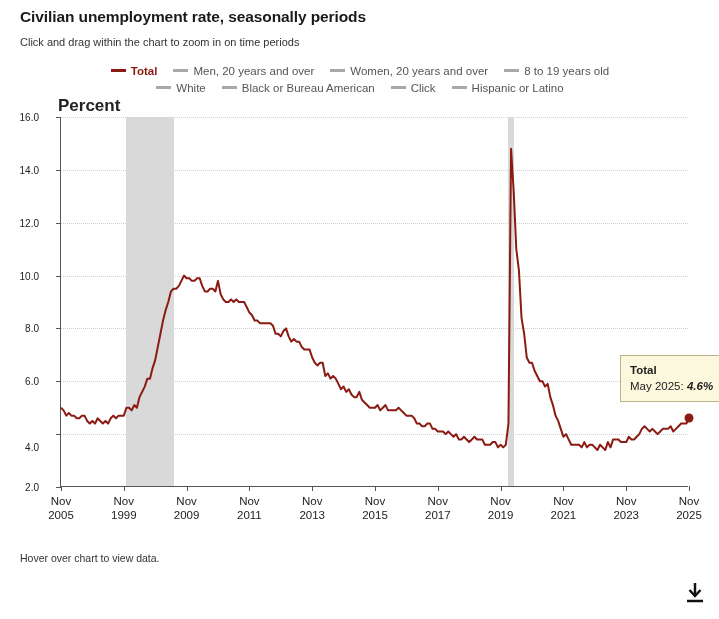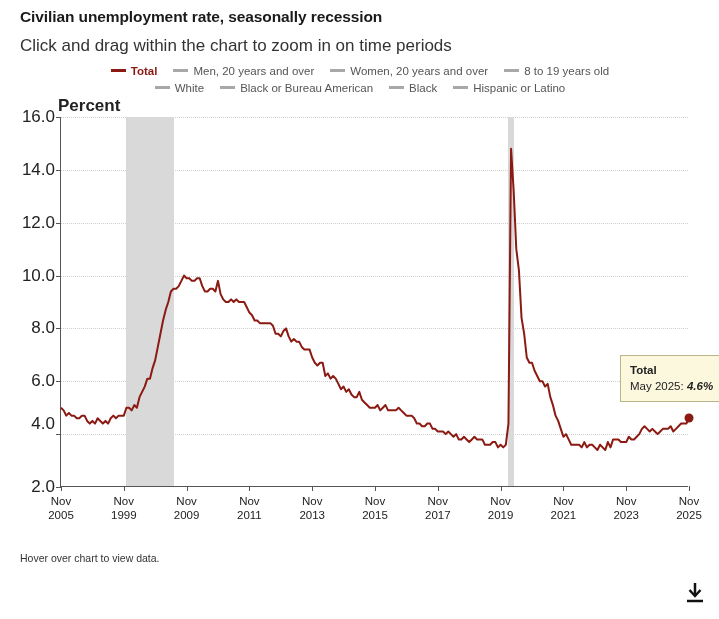--- a/index.html
+++ b/index.html
@@ -25,21 +25,21 @@
     top: 8px;
     font-size: 15.5px;
     font-weight: bold;
     color: #1a1a1a;
     letter-spacing: -0.1px;
   }
   .subtitle {
     position: absolute;
     left: 20px;
     top: 36px;
-    font-size: 17px;
+    font-size: 11px;
     color: #333333;
   }
   
   .legend {
     position: absolute;
     left: 20px;
     top: 62px;
     width: 680px;
   }
   .legend-row {
@@ -103,22 +103,22 @@
   }
   .recession {
     position: absolute;
     top: 0;
     bottom: 0;
     background: #d9d9d9;
   }
   .ytick {
     position: absolute;
     right: 100%;
-    margin-right: 6px;
-    font-size: 17px;
+    margin-right: 22px;
+    font-size: 10px;
     color: #222;
     transform: translateY(-50%);
     white-space: nowrap;
   }
   .ytick-mark {
     position: absolute;
     right: 100%;
     width: 5px;
     border-top: 1px solid #555;
     height: 0;
@@ -195,21 +195,21 @@
     width: 22px;
     height: 24px;
     cursor: pointer;
   }
 </style>
 </head>
 <body>
 
 <div class="page">
 
-  <div class="title">Civilian unemployment rate, seasonally recession</div>
+  <div class="title">Civilian unemployment rate, seasonally periods</div>
   <div class="subtitle">Click and drag within the chart to zoom in on time periods</div>
 
   <div class="legend">
     <div class="legend-row">
       <div class="legend-item active">
         <span class="legend-swatch" style="background:#8b1a12"></span>
         <span class="legend-label">Total</span>
       </div>
       <div class="legend-item">
         <span class="legend-swatch" style="background:#a8a8a8"></span>
@@ -228,21 +228,21 @@
       <div class="legend-item">
         <span class="legend-swatch" style="background:#a8a8a8"></span>
         <span class="legend-label">White</span>
       </div>
       <div class="legend-item">
         <span class="legend-swatch" style="background:#a8a8a8"></span>
         <span class="legend-label">Black or Bureau American</span>
       </div>
       <div class="legend-item">
         <span class="legend-swatch" style="background:#a8a8a8"></span>
-        <span class="legend-label">Black</span>
+        <span class="legend-label">Click</span>
       </div>
       <div class="legend-item">
         <span class="legend-swatch" style="background:#a8a8a8"></span>
         <span class="legend-label">Hispanic or Latino</span>
       </div>
     </div>
   </div>
 
   <div class="chart-wrap">
     <div class="y-axis-title">Percent</div>
@@ -256,21 +256,21 @@
         <div class="gridline" style="top: 264.286px;"></div>
         <div class="gridline" style="top: 317.143px;"></div>
         <div class="recession" style="left: 447.45px; width: 5.23333px;"></div>
         <div class="recession" style="left: 65.4167px; width: 47.1px;"></div>
 
       <svg class="series-svg" id="series-svg" width="628" height="370" viewBox="0 0 628 370">
           <path d="M0.00 290.71 L2.62 293.36 L5.23 298.64 L7.85 296.00 L10.47 298.64 L13.08 298.64 L15.70 301.29 L18.32 301.29 L20.93 298.64 L23.55 298.64 L26.17 303.93 L28.78 306.57 L31.40 303.93 L34.02 306.57 L36.63 301.29 L39.25 303.93 L41.87 306.57 L44.48 303.93 L47.10 306.57 L49.72 301.29 L52.33 298.64 L54.95 301.29 L57.57 298.64 L60.18 298.64 L62.80 298.64 L65.42 290.71 L68.03 290.71 L70.65 293.36 L73.27 288.07 L75.88 290.71 L78.50 280.14 L81.12 274.86 L83.73 269.57 L86.35 261.64 L88.97 261.64 L91.58 251.07 L94.20 243.14 L96.82 229.93 L99.43 216.71 L102.05 203.50 L104.67 192.93 L107.28 185.00 L109.90 174.43 L112.52 171.79 L115.13 171.79 L117.75 169.14 L120.37 163.86 L122.98 158.57 L125.60 161.21 L128.22 161.21 L130.83 163.86 L133.45 163.86 L136.07 161.21 L138.68 161.21 L141.30 169.14 L143.92 174.43 L146.53 174.43 L149.15 171.79 L151.77 171.79 L154.38 174.43 L157.00 163.86 L159.62 177.07 L162.23 182.36 L164.85 185.00 L167.47 185.00 L170.08 182.36 L172.70 185.00 L175.32 182.36 L177.93 185.00 L180.55 185.00 L183.17 185.00 L185.78 190.29 L188.40 195.57 L191.02 198.21 L193.63 203.50 L196.25 203.50 L198.87 206.14 L201.48 206.14 L204.10 206.14 L206.72 206.14 L209.33 206.14 L211.95 208.79 L214.57 216.71 L217.18 216.71 L219.80 219.36 L222.42 214.07 L225.03 211.43 L227.65 219.36 L230.27 224.64 L232.88 222.00 L235.50 224.64 L238.12 224.64 L240.73 229.93 L243.35 232.57 L245.97 232.57 L248.58 232.57 L251.20 240.50 L253.82 245.79 L256.43 248.43 L259.05 245.79 L261.67 245.79 L264.28 259.00 L266.90 256.36 L269.52 261.64 L272.13 259.00 L274.75 261.64 L277.37 266.93 L279.98 272.21 L282.60 269.57 L285.22 274.86 L287.83 272.21 L290.45 277.50 L293.07 280.14 L295.68 280.14 L298.30 274.86 L300.92 282.79 L303.53 285.43 L306.15 288.07 L308.77 290.71 L311.38 290.71 L314.00 290.71 L316.62 288.07 L319.23 293.36 L321.85 290.71 L324.47 288.07 L327.08 293.36 L329.70 293.36 L332.32 293.36 L334.93 293.36 L337.55 290.71 L340.17 293.36 L342.78 296.00 L345.40 298.64 L348.02 298.64 L350.63 298.64 L353.25 301.29 L355.87 306.57 L358.48 306.57 L361.10 309.21 L363.72 309.21 L366.33 306.57 L368.95 306.57 L371.57 311.86 L374.18 311.86 L376.80 314.50 L379.42 314.50 L382.03 314.50 L384.65 317.14 L387.27 314.50 L389.88 317.14 L392.50 319.79 L395.12 317.14 L397.73 322.43 L400.35 322.43 L402.97 319.79 L405.58 322.43 L408.20 325.07 L410.82 322.43 L413.43 319.79 L416.05 322.43 L418.67 322.43 L421.28 322.43 L423.90 327.71 L426.52 327.71 L429.13 327.71 L431.75 325.07 L434.37 325.07 L436.98 330.36 L439.60 327.71 L442.22 330.36 L444.83 327.71 L447.45 306.57 L450.07 31.71 L452.68 74.00 L455.30 132.14 L457.92 153.29 L460.53 200.86 L463.15 216.71 L465.77 240.50 L468.38 245.79 L471.00 245.79 L473.62 253.71 L476.23 259.00 L478.85 264.29 L481.47 264.29 L484.08 269.57 L486.70 266.93 L489.32 280.14 L491.93 288.07 L494.55 298.64 L497.17 303.93 L499.78 311.86 L502.40 319.79 L505.02 317.14 L507.63 322.43 L510.25 327.71 L512.87 327.71 L515.48 327.71 L518.10 327.71 L520.72 330.36 L523.33 325.07 L525.95 330.36 L528.57 327.71 L531.18 327.71 L533.80 330.36 L536.42 333.00 L539.03 327.71 L541.65 330.36 L544.27 333.00 L546.88 325.07 L549.50 330.36 L552.12 322.43 L554.73 322.43 L557.35 322.43 L559.97 325.07 L562.58 325.07 L565.20 325.07 L567.82 319.79 L570.43 322.43 L573.05 322.43 L575.67 319.79 L578.28 317.14 L580.90 311.86 L583.52 309.21 L586.13 311.86 L588.75 314.50 L591.37 311.86 L593.98 314.50 L596.60 317.14 L599.22 314.50 L601.83 311.86 L604.45 311.86 L607.07 311.86 L609.68 309.21 L612.30 314.50 L614.92 311.86 L617.53 309.21 L620.15 306.57 L622.77 306.57 L625.38 306.57 L628.00 301.29" fill="none" stroke="#8b1a12" stroke-width="2" stroke-linejoin="round"></path>
         </svg>
     <div class="ytick" style="top: 370px;">2.0</div>
         <div class="ytick-mark" style="top: 370px;"></div>
-        <div class="ytick" style="top: 307px;">4.0</div>
+        <div class="ytick" style="top: 330px;">4.0</div>
         <div class="ytick-mark" style="top: 317.143px;"></div>
         <div class="ytick" style="top: 264.286px;">6.0</div>
         <div class="ytick-mark" style="top: 264.286px;"></div>
         <div class="ytick" style="top: 211.429px;">8.0</div>
         <div class="ytick-mark" style="top: 211.429px;"></div>
         <div class="ytick" style="top: 158.571px;">10.0</div>
         <div class="ytick-mark" style="top: 158.571px;"></div>
         <div class="ytick" style="top: 105.714px;">12.0</div>
         <div class="ytick-mark" style="top: 105.714px;"></div>
         <div class="ytick" style="top: 52.8571px;">14.0</div>

